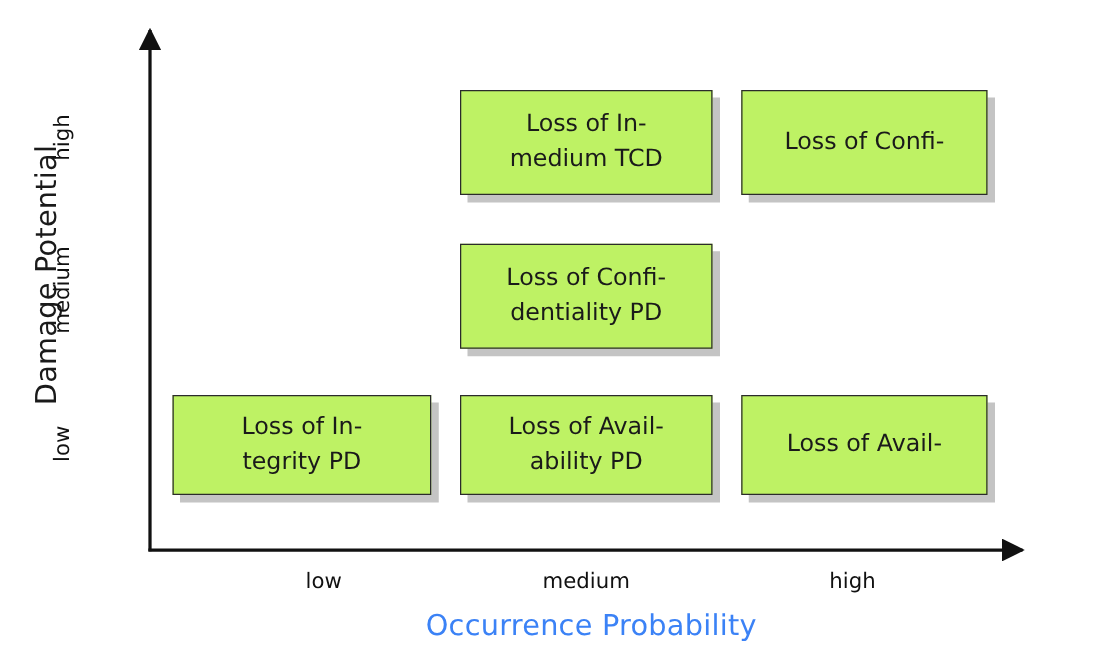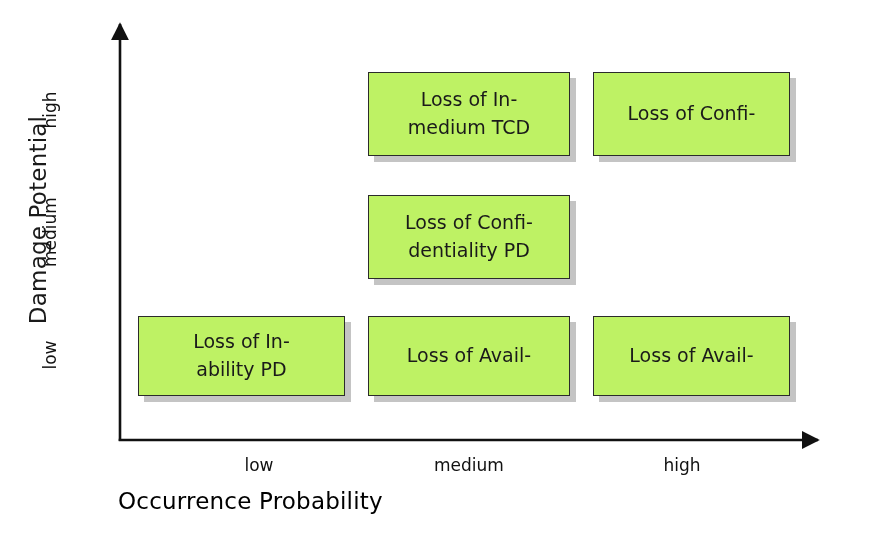--- a/index.html
+++ b/index.html
@@ -42,22 +42,23 @@
     font-size: 23px;
     color: #1a1a1a;
     letter-spacing: 0.2px;
     white-space: nowrap;
   }
   .x-axis-title {
     position: absolute;
     left: 118px;
     top: 488px;
     width: 710px;
+    text-align: center;
     font-size: 23px;
-    color: #000000;
+    color: #3b82f6;
     letter-spacing: 0.2px;
     white-space: nowrap;
   }
 
   
   .y-tick {
     position: absolute;
     width: 120px;
     height: 26px;
     transform-origin: 50% 50%;
@@ -133,24 +134,25 @@
     <span class="line">Loss of Confi-</span>
   </div>
 
   <div class="cell" style="left:368px; top:195px; width:202px; height:84px;">
     <span class="line">Loss of Confi-</span>
     <span class="line">dentiality PD</span>
   </div>
 
   <div class="cell" style="left:138px; top:316px; width:207px; height:80px;">
     <span class="line">Loss of In-</span>
-    <span class="line">ability PD</span>
+    <span class="line">tegrity PD</span>
   </div>
 
   <div class="cell" style="left:368px; top:316px; width:202px; height:80px;">
     <span class="line">Loss of Avail-</span>
+    <span class="line">ability PD</span>
   </div>
 
   <div class="cell" style="left:593px; top:316px; width:197px; height:80px;">
     <span class="line">Loss of Avail-</span>
   </div>
 
 </div>
 
 </body></html>

